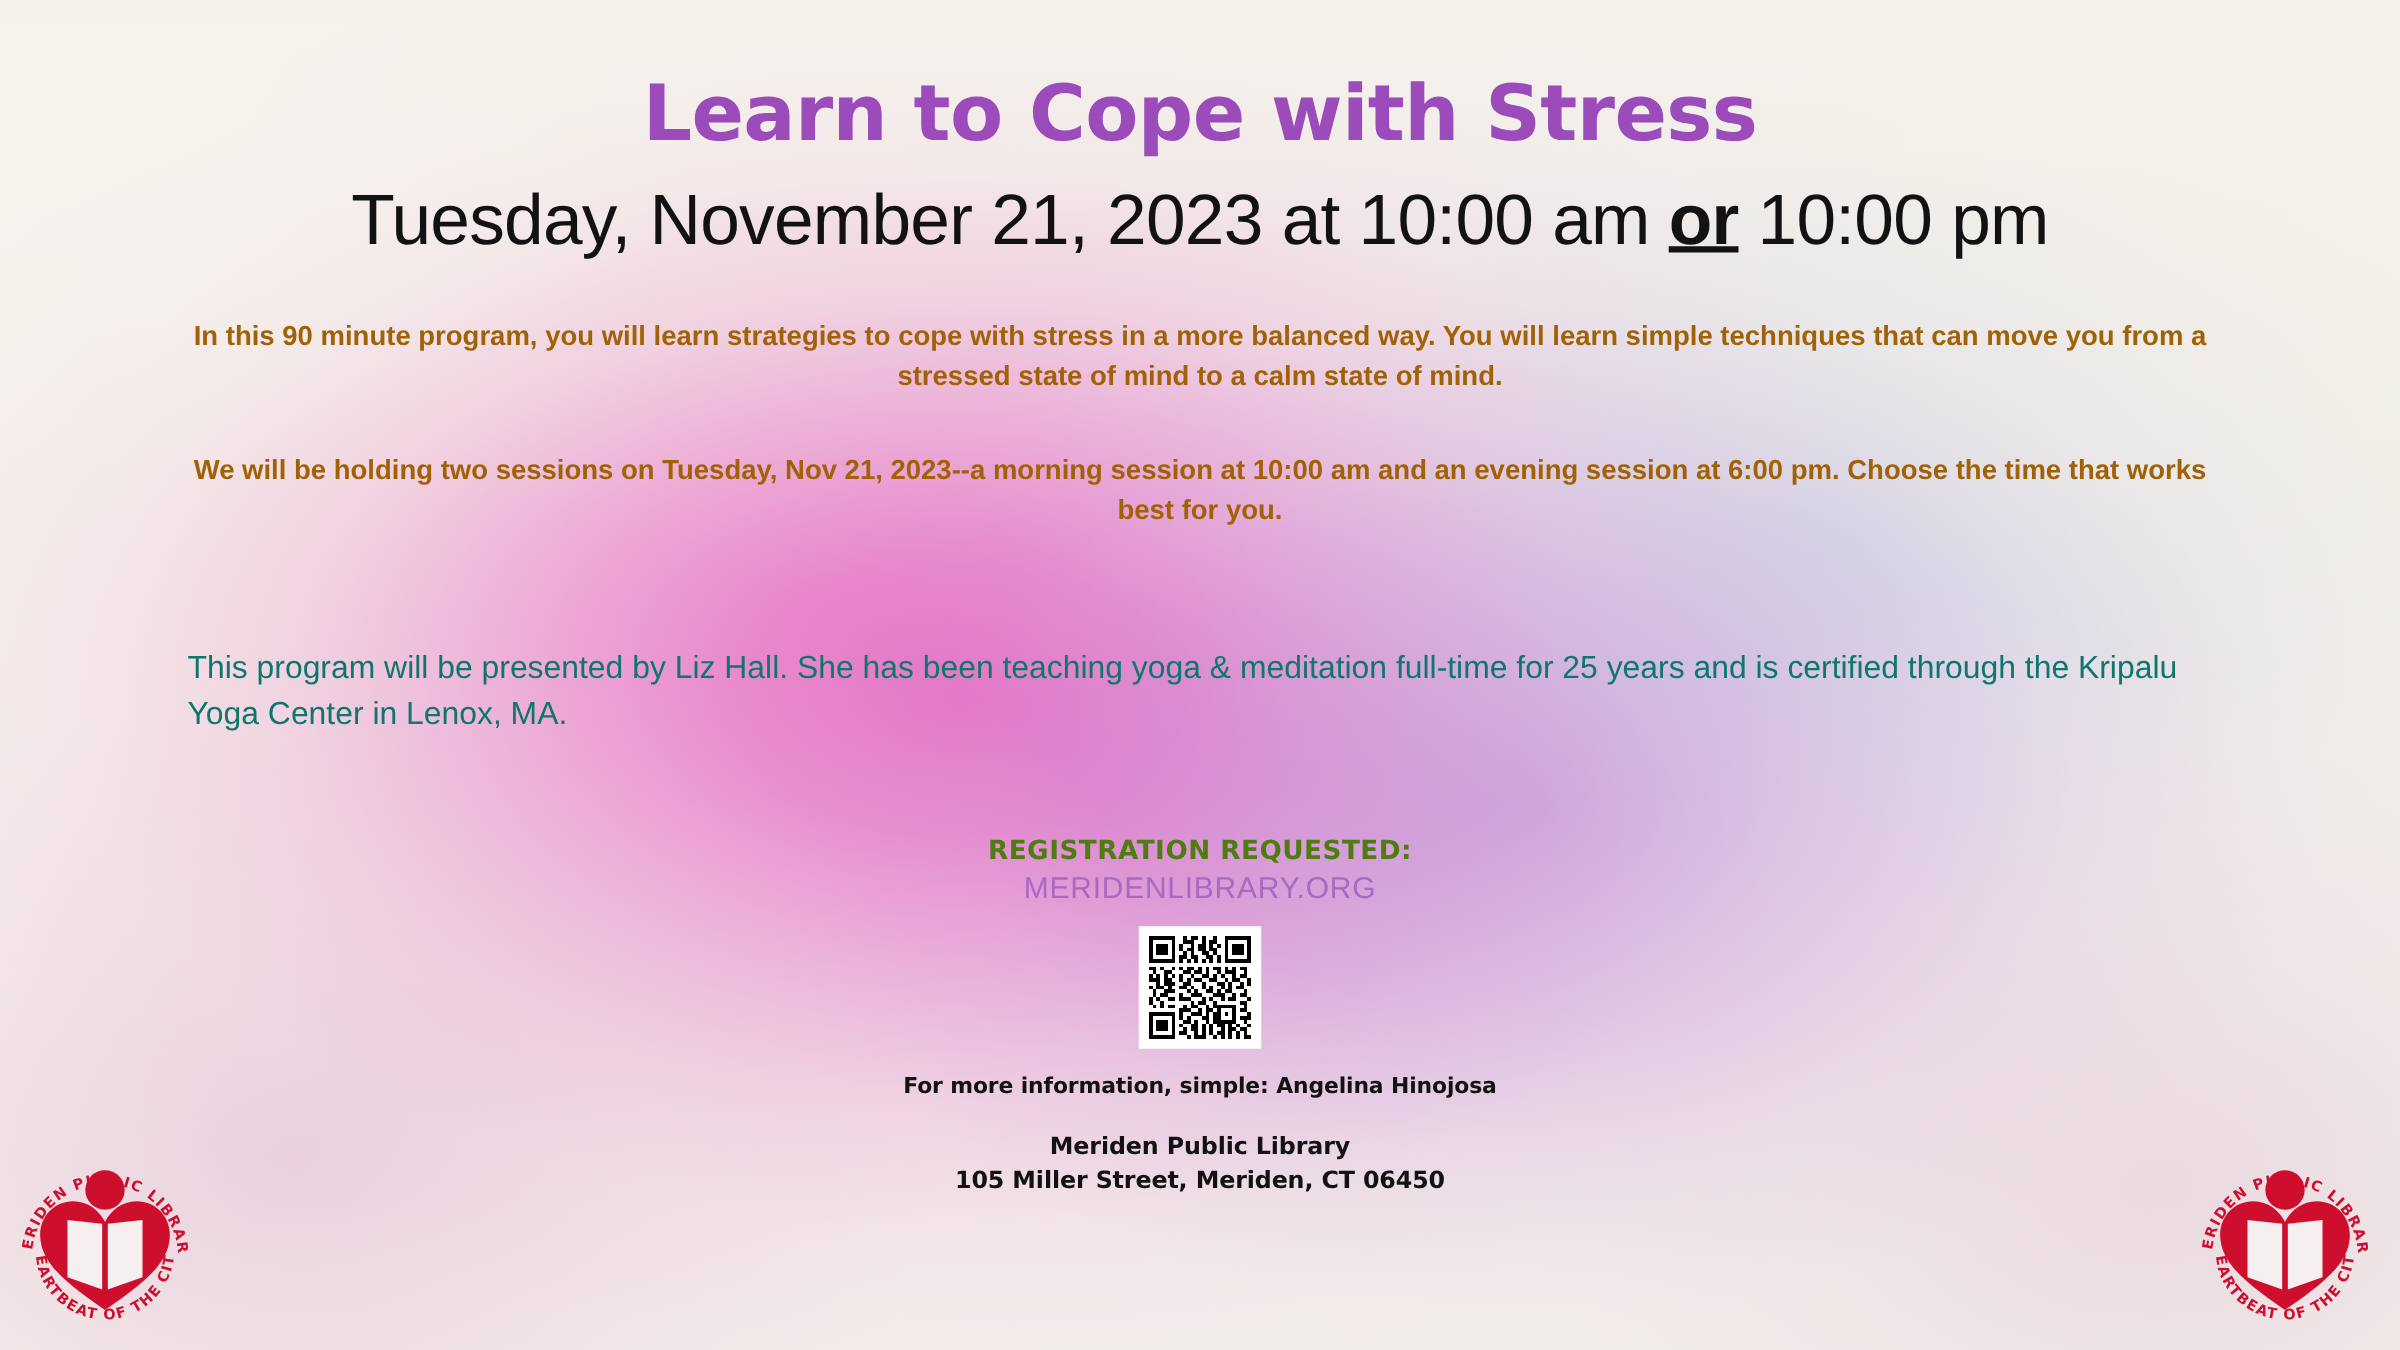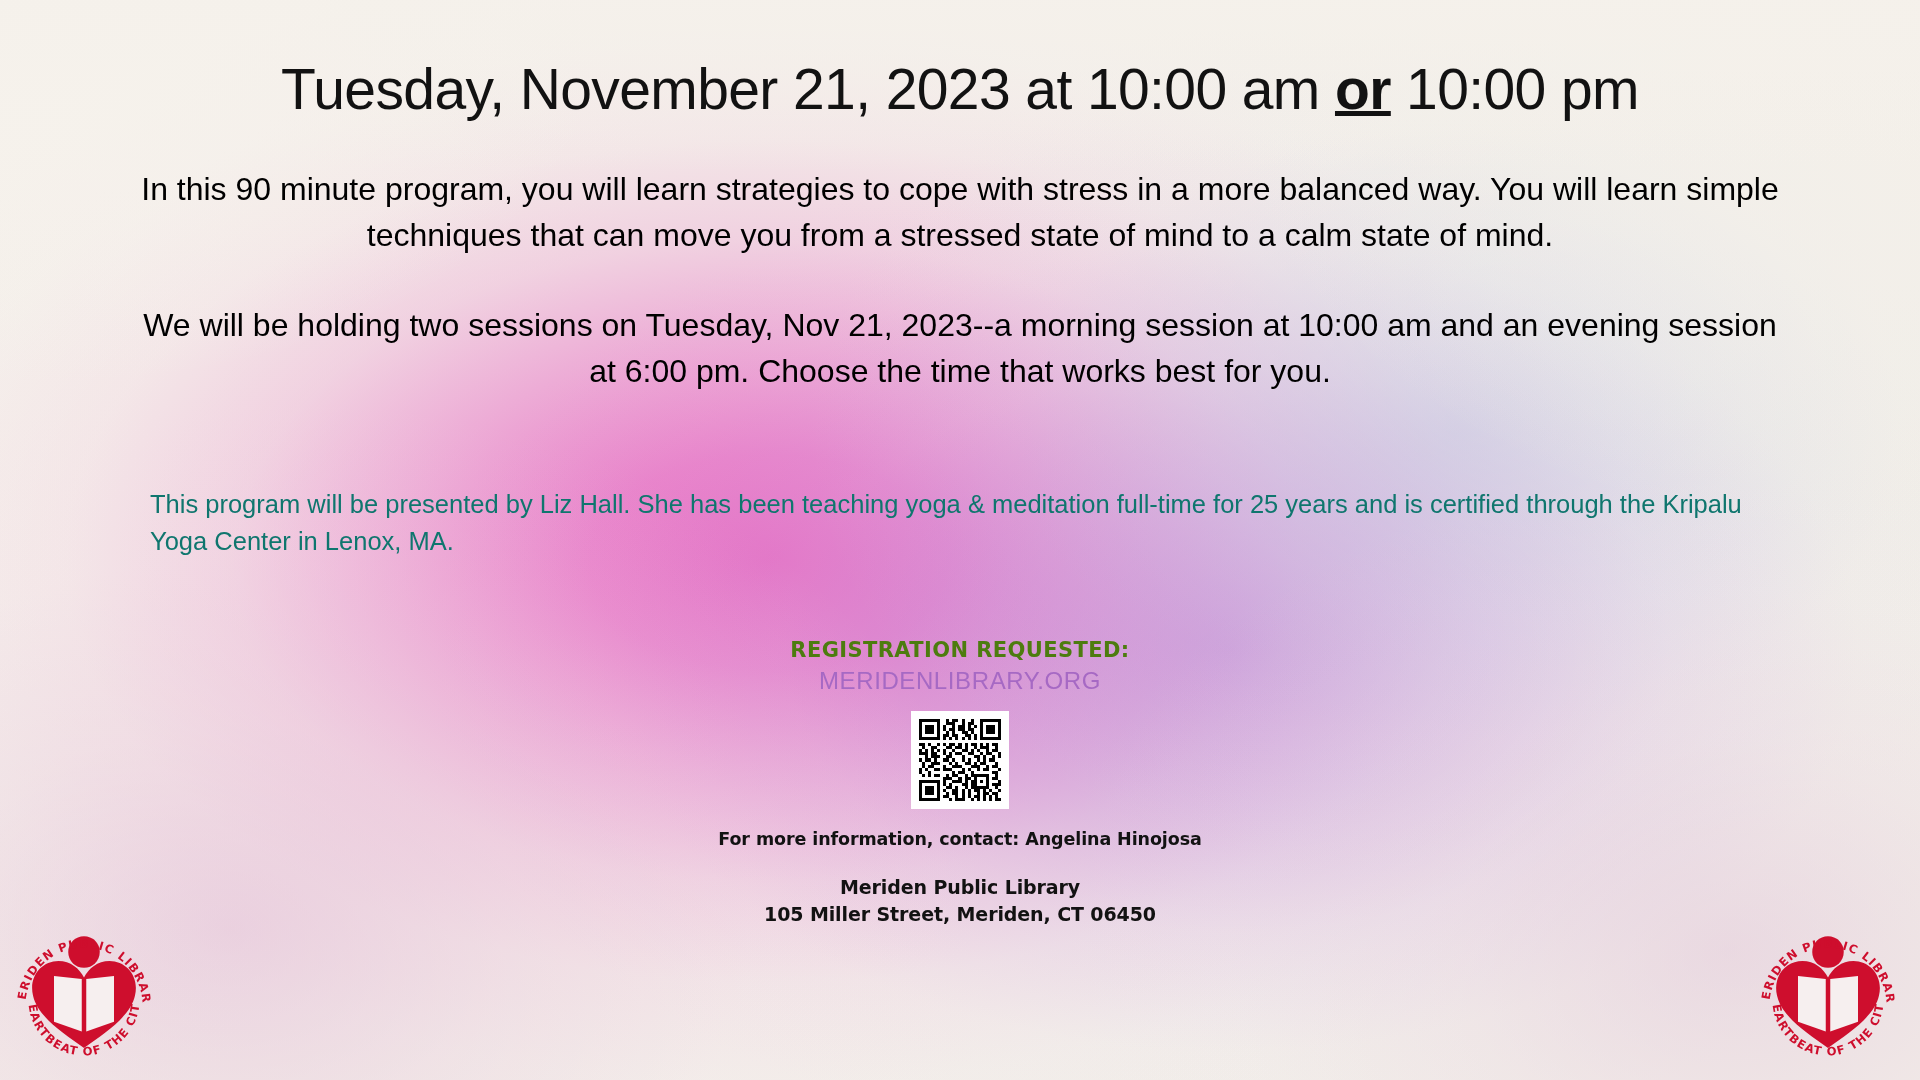--- a/index.html
+++ b/index.html
@@ -111,23 +111,24 @@
   }
   .subtitle .or {
     font-weight:700;
     text-decoration:underline;
     text-underline-offset:2px;
   }
 
   .body-block {
     width:1640px;
     margin:0 auto;
-    color:#000000;
-    font-size:32px;
+    color:#a16207;
+    font-size:22px;
     line-height:1.44;
+    font-weight:bold;
   }
 
   .para-centered {
     text-align:center;
     margin-top:44px;
   }
   .para-centered.second { }
 
   .para-left {
     width:1640px;
@@ -210,20 +211,21 @@
   <div class="bg-layer bg-blob-violet"></div>
   <div class="bg-layer bg-blob-blue"></div>
   <div class="bg-layer bg-blob-lowleft"></div>
   <div class="bg-layer bg-blob-lowright"></div>
   <div class="bg-layer bg-corner-tl"></div>
   <div class="bg-layer bg-corner-tr"></div>
   <div class="bg-layer bg-blob-topfade"></div>
 
   <div id="content">
 
+    <h1 class="title">Learn to Cope with Stress</h1>
 
     <div class="subtitle">
       <span>Tuesday, November 21, 2023 at 10:00 am </span><span class="or">or</span><span> 10:00 pm</span>
     </div>
 
     <div class="body-block para-centered">In this 90 minute program, you will learn strategies to cope with stress in a more balanced way. You will learn simple techniques that can move you from a stressed state of mind to a calm state of mind.</div>
 
     <div class="body-block para-centered second">We will be holding two sessions on Tuesday, Nov 21, 2023--a morning session at 10:00 am and an evening session at 6:00 pm. Choose the time that works best for you.</div>
 
     <div class="para-left">This program will be presented by Liz Hall.  She has been teaching yoga &amp; meditation full-time for 25 years and is certified through the Kripalu Yoga Center in Lenox, MA.</div>
@@ -426,21 +428,21 @@
             <rect x="18" y="27" width="1" height="1"></rect>
               <rect x="20" y="27" width="1" height="1"></rect>
             <rect x="22" y="27" width="1" height="1"></rect>
               <rect x="26" y="27" width="2" height="1"></rect>
           </g>
         </svg>
       </div>
     </div>
 
     <div class="contact-block">
-      <div>For more information, contact:  Angelina Hinojosa</div>
+      <div>For more information, simple:  Angelina Hinojosa</div>
     </div>
 
     <div class="address-block">
       <div>Meriden Public Library</div>
       <div>105  Miller Street, Meriden, CT 06450</div>
     </div>
 
   </div>
 
   <div class="logo left">

